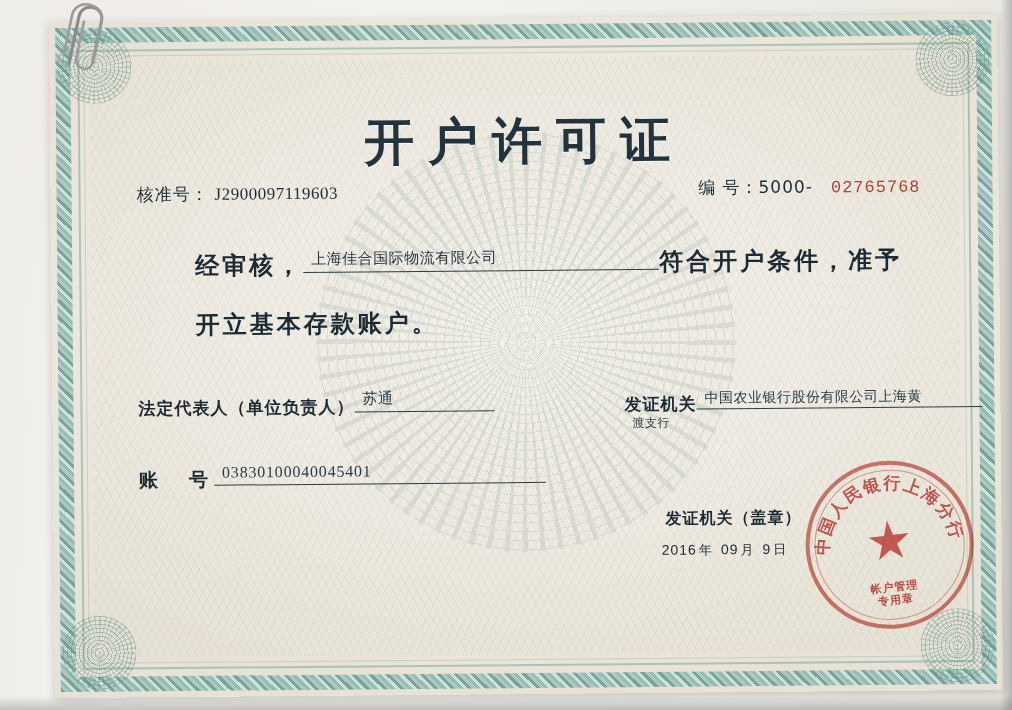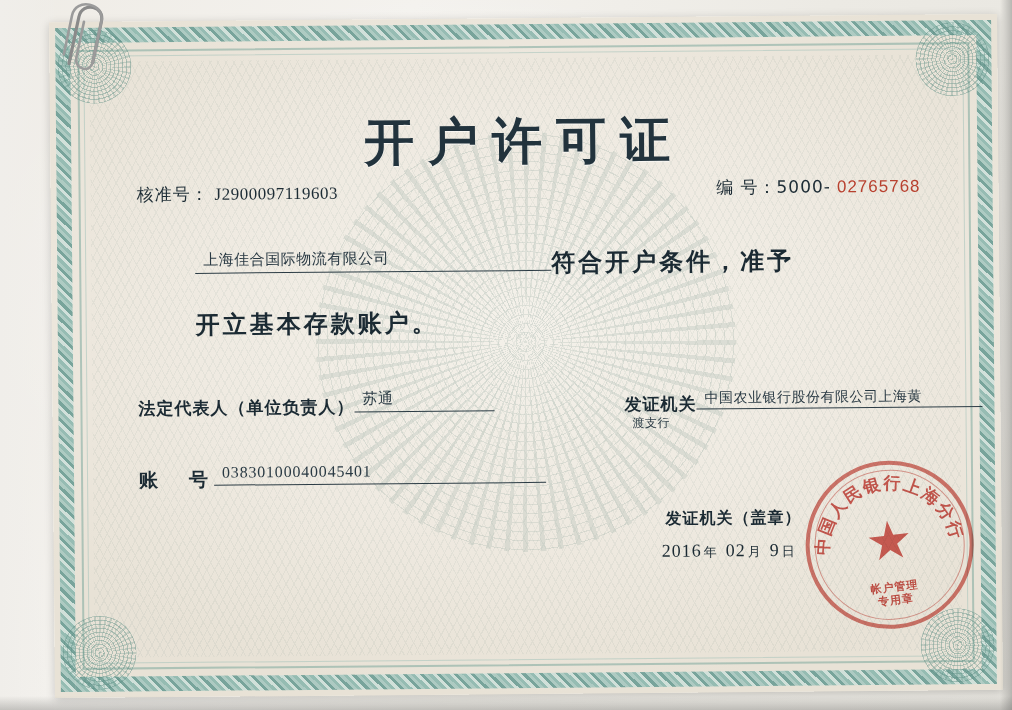--- a/index.html
+++ b/index.html
@@ -161,24 +161,24 @@
     position: absolute;
     right: 26px;
     top: 114px;
     font-size: 17px;
     font-family: "DejaVu Sans", sans-serif;
     letter-spacing: 1px;
     color: #1d2c35;
   }
   .row-serial .serial-num {
     color: #b8412f;
-    font-family: Liberation Sans, sans-serif;
-    font-size: 17px;
-    letter-spacing: 1px;
-    margin-left: 6px;
+    font-family: Liberation Mono, monospace;
+    font-size: 17px;
+    letter-spacing: 1px;
+    margin-left: 18px;
   }
 
   .para {
     position: absolute;
     left: 92px;
     right: 18px;
     top: 176px;
     font-family: "DejaVu Sans", sans-serif;
     font-size: 24px;
     font-weight: bold;
@@ -293,22 +293,22 @@
     position: absolute;
     left: 556px;
     top: 478px;
     font-family: "DejaVu Sans", sans-serif;
     font-size: 15px;
     color: #1b2a33;
     letter-spacing: 1px;
     white-space: nowrap;
   }
   .issue-date .num {
-    font-family: Liberation Serif, serif;
-    font-size: 18px;
+    font-family: Liberation Sans, sans-serif;
+    font-size: 14px;
   }
   .issue-date .unit {
     font-size: 13px;
     margin: 0 8px 0 2px;
   }
 
   
   .seal {
     position: absolute;
     left: 700px;
@@ -422,42 +422,42 @@
 
       <div class="row-approval">
         <span>核准号：</span><span class="val">J2900097119603</span>
       </div>
 
       <div class="row-serial">
         <span>编 号：</span><span>5000-</span><span class="serial-num">02765768</span>
       </div>
 
       <div class="para">
-        <span class="fill company"><span class="handwriting">上海佳合国际物流有限公司</span></span><span>符合开户条件，准予</span>
+        <span>经审核，</span><span class="fill company"><span class="handwriting">上海佳合国际物流有限公司</span></span><span>符合开户条件，准予</span>
       </div>
 
       <div class="para2">开立基本存款账户。</div>
 
       <div class="row-legal">
         <span>法定代表人（单位负责人）</span><span class="fill legal"><span class="handwriting">苏通</span></span>
       </div>
 
       <div class="row-bank">
         <span>发证机关</span><span class="fill bank"><span class="handwriting">中国农业银行股份有限公司上海黄</span></span>
       </div>
       <div class="bank-line2">渡支行</div>
 
       <div class="row-account">
         <span>账　号</span><span class="fill account"><span class="handwriting">03830100040045401</span></span>
       </div>
 
       <div class="issuer">发证机关（盖章）</div>
 
       <div class="issue-date">
-        <span class="num">2016</span><span class="unit">年</span><span class="num">02</span><span class="unit">月</span><span class="num">9</span><span class="unit">日</span>
+        <span class="num">2016</span><span class="unit">年</span><span class="num">09</span><span class="unit">月</span><span class="num">9</span><span class="unit">日</span>
       </div>
 
       <div class="seal">
         <div class="ring2"></div>
         <div class="arc-text">
           <svg viewBox="0 0 160 160">
             <defs>
               <path id="arcpath" d="M 18,86 A 62,62 0 0 1 142,86" fill="none"></path>
             </defs>
             <text>

